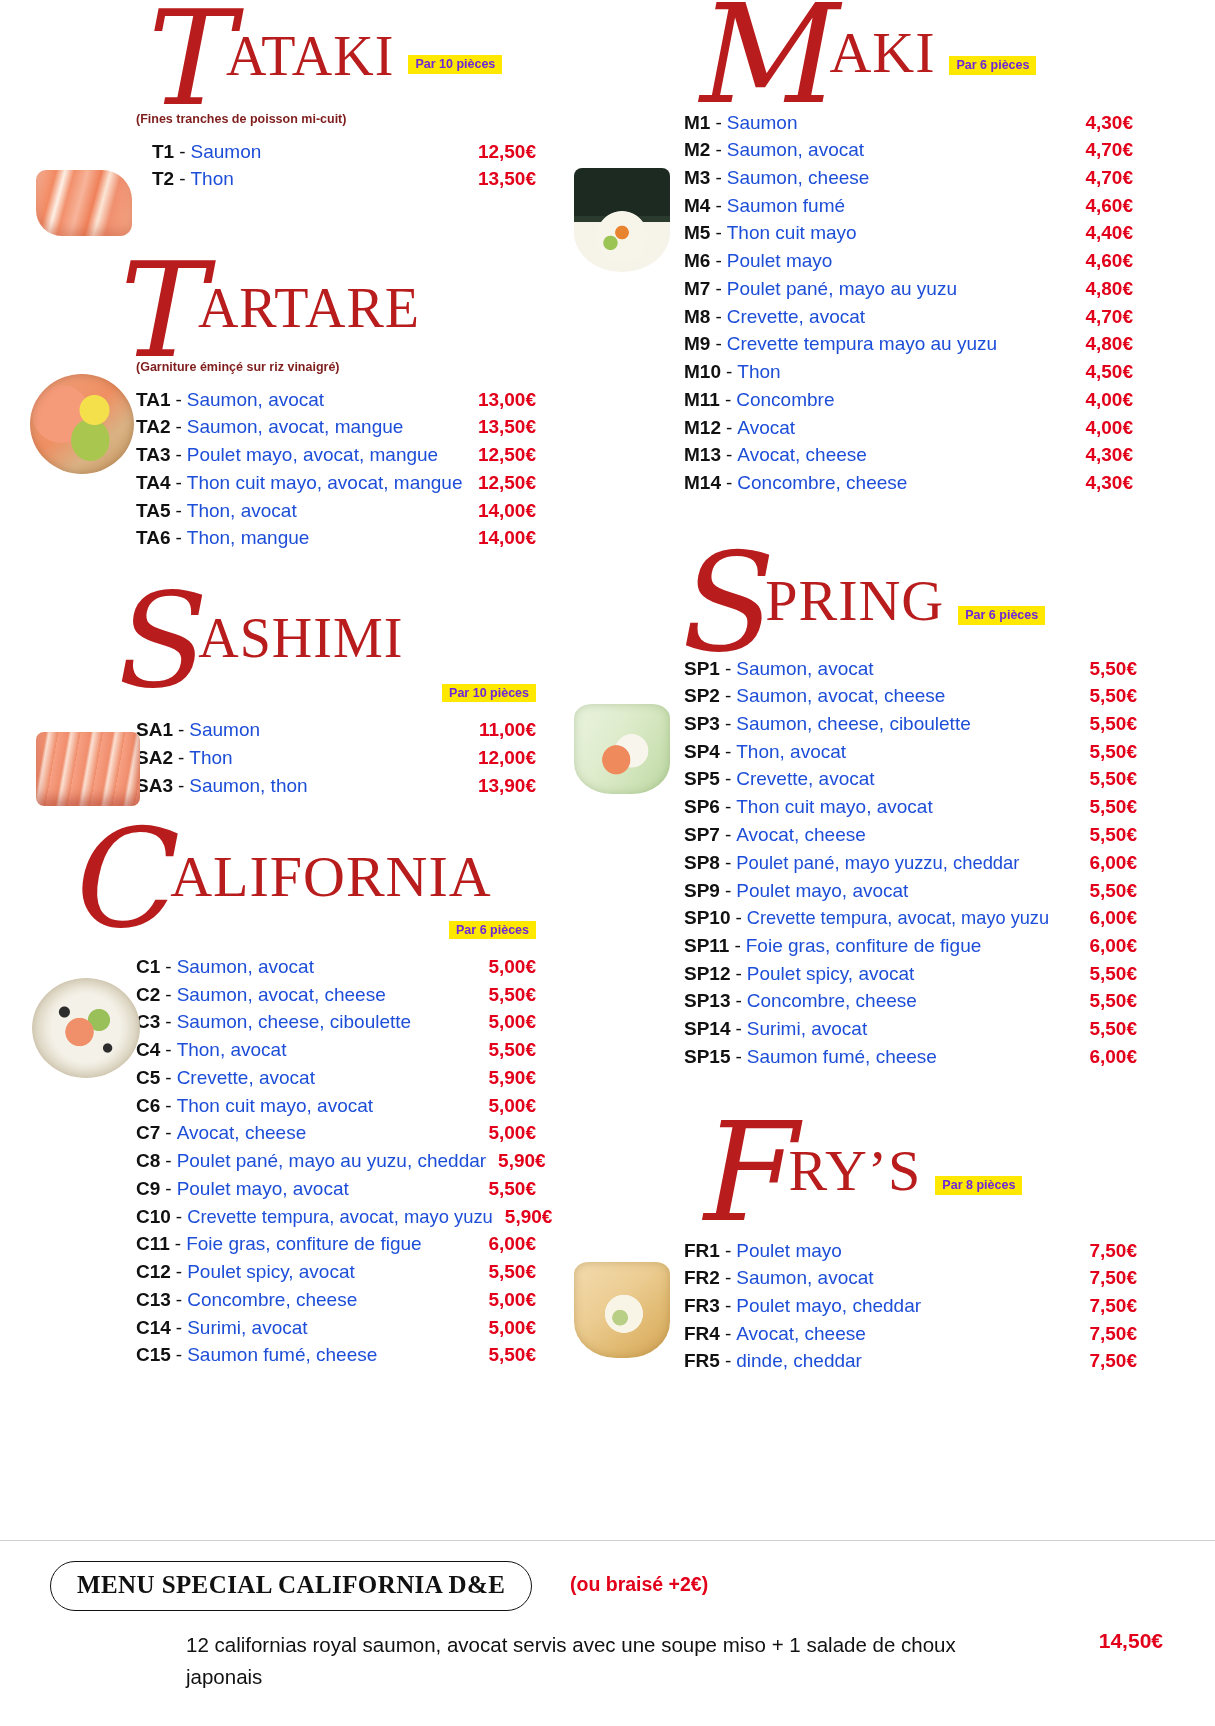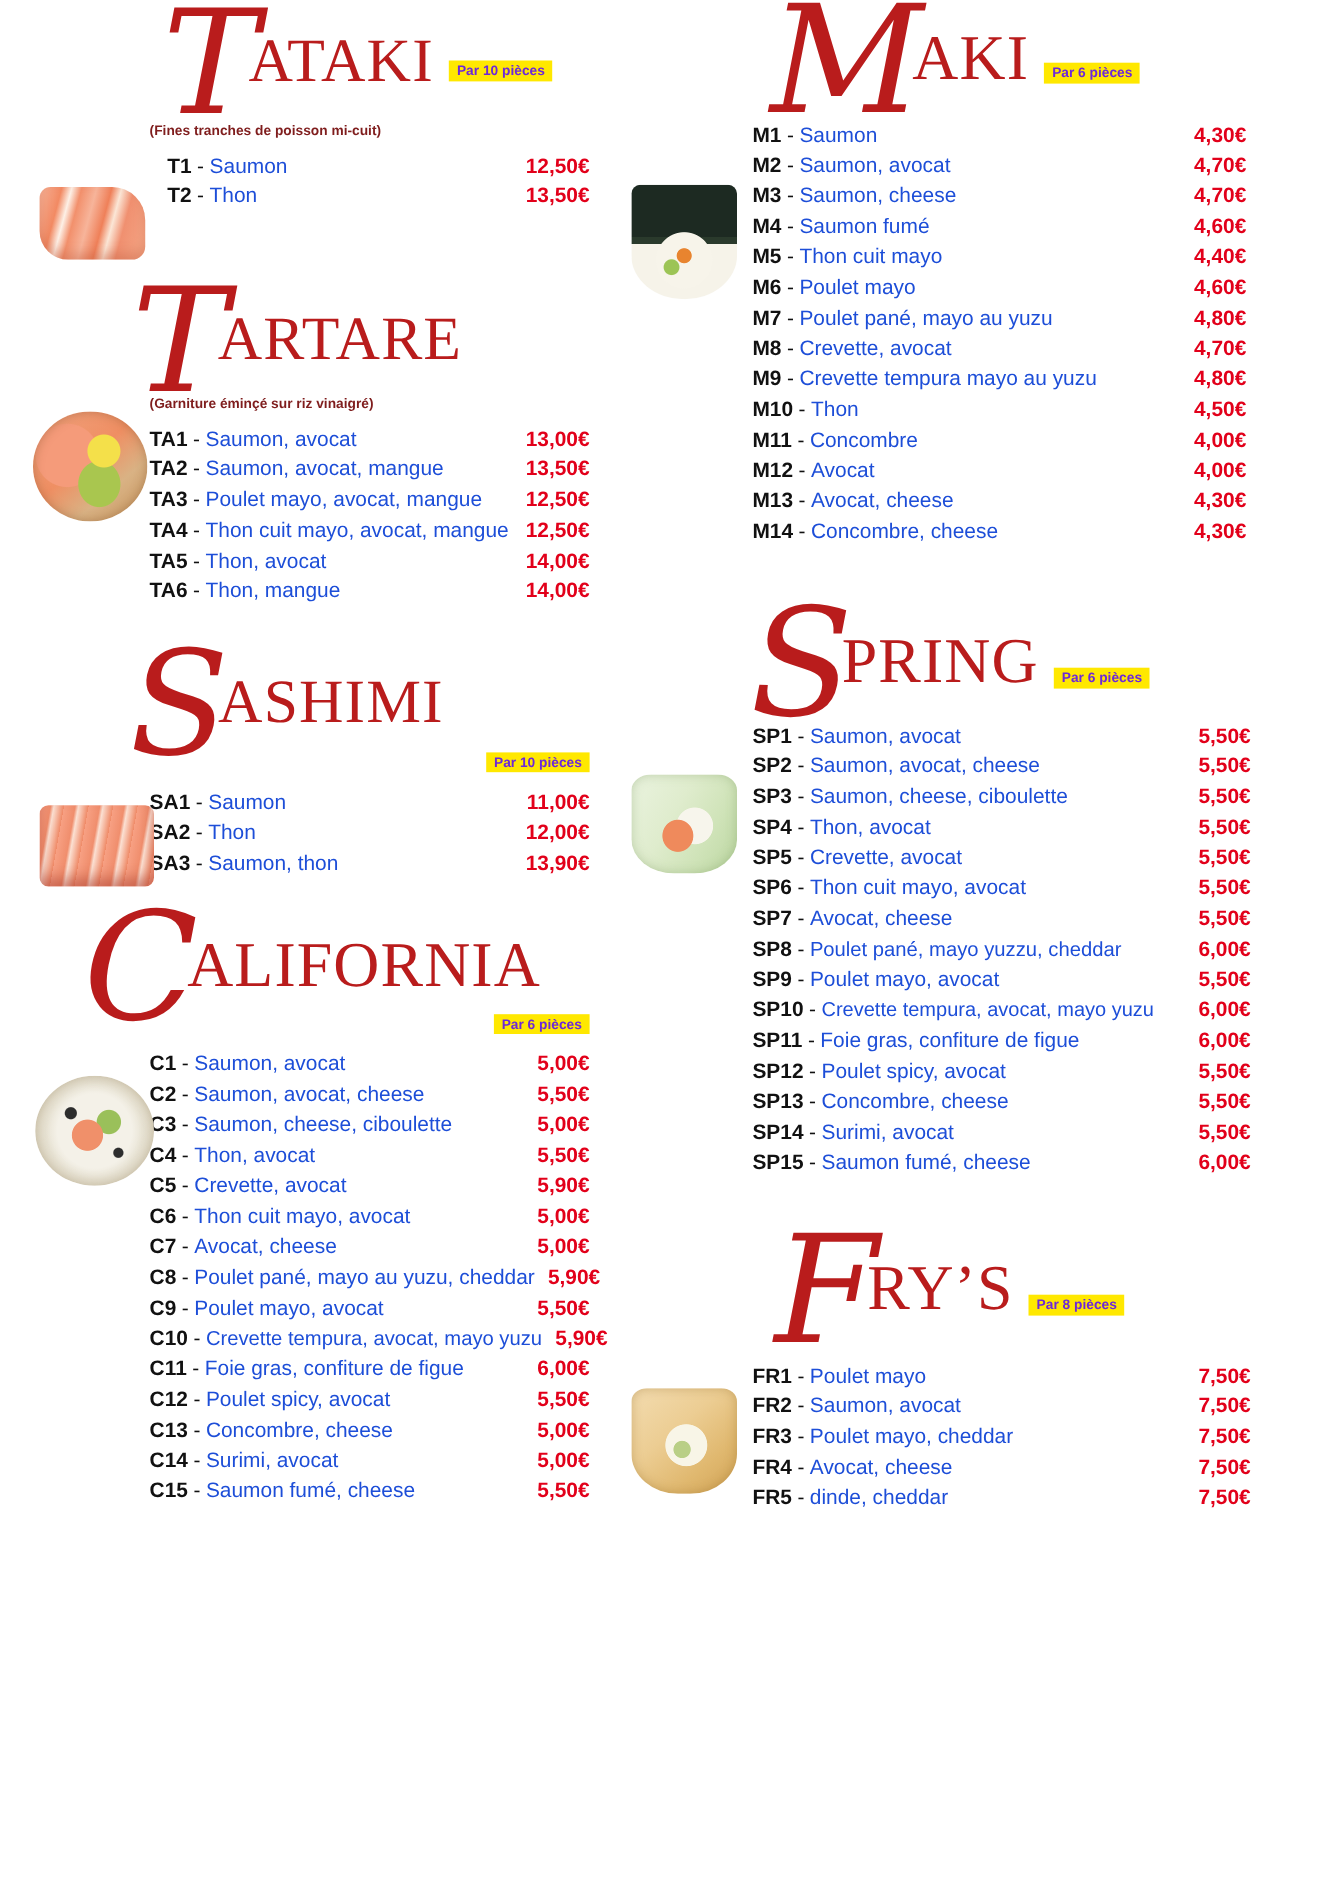--- a/index.html
+++ b/index.html
@@ -639,14 +639,21 @@
         <div class="ph-inner"></div>
       </div>
     <div class="photo photo-spring" style="left:-34px;">
         <div class="ph-inner"></div>
       </div>
     <div class="photo photo-frys" style="left:-34px;">
         <div class="ph-inner"></div>
       </div>
   </div>
 
+  <div class="special">
+    <div class="special-box">MENU SPECIAL CALIFORNIA D&amp;E</div>
+    <div class="special-note">(ou braisé +2€)</div>
+    <div class="special-desc">12 californias royal saumon, avocat servis avec une soupe miso + 1 salade de choux japonais</div>
+    <div class="special-price">14,50€</div>
+
+  </div>
 
 </div>
 
 </body></html>

